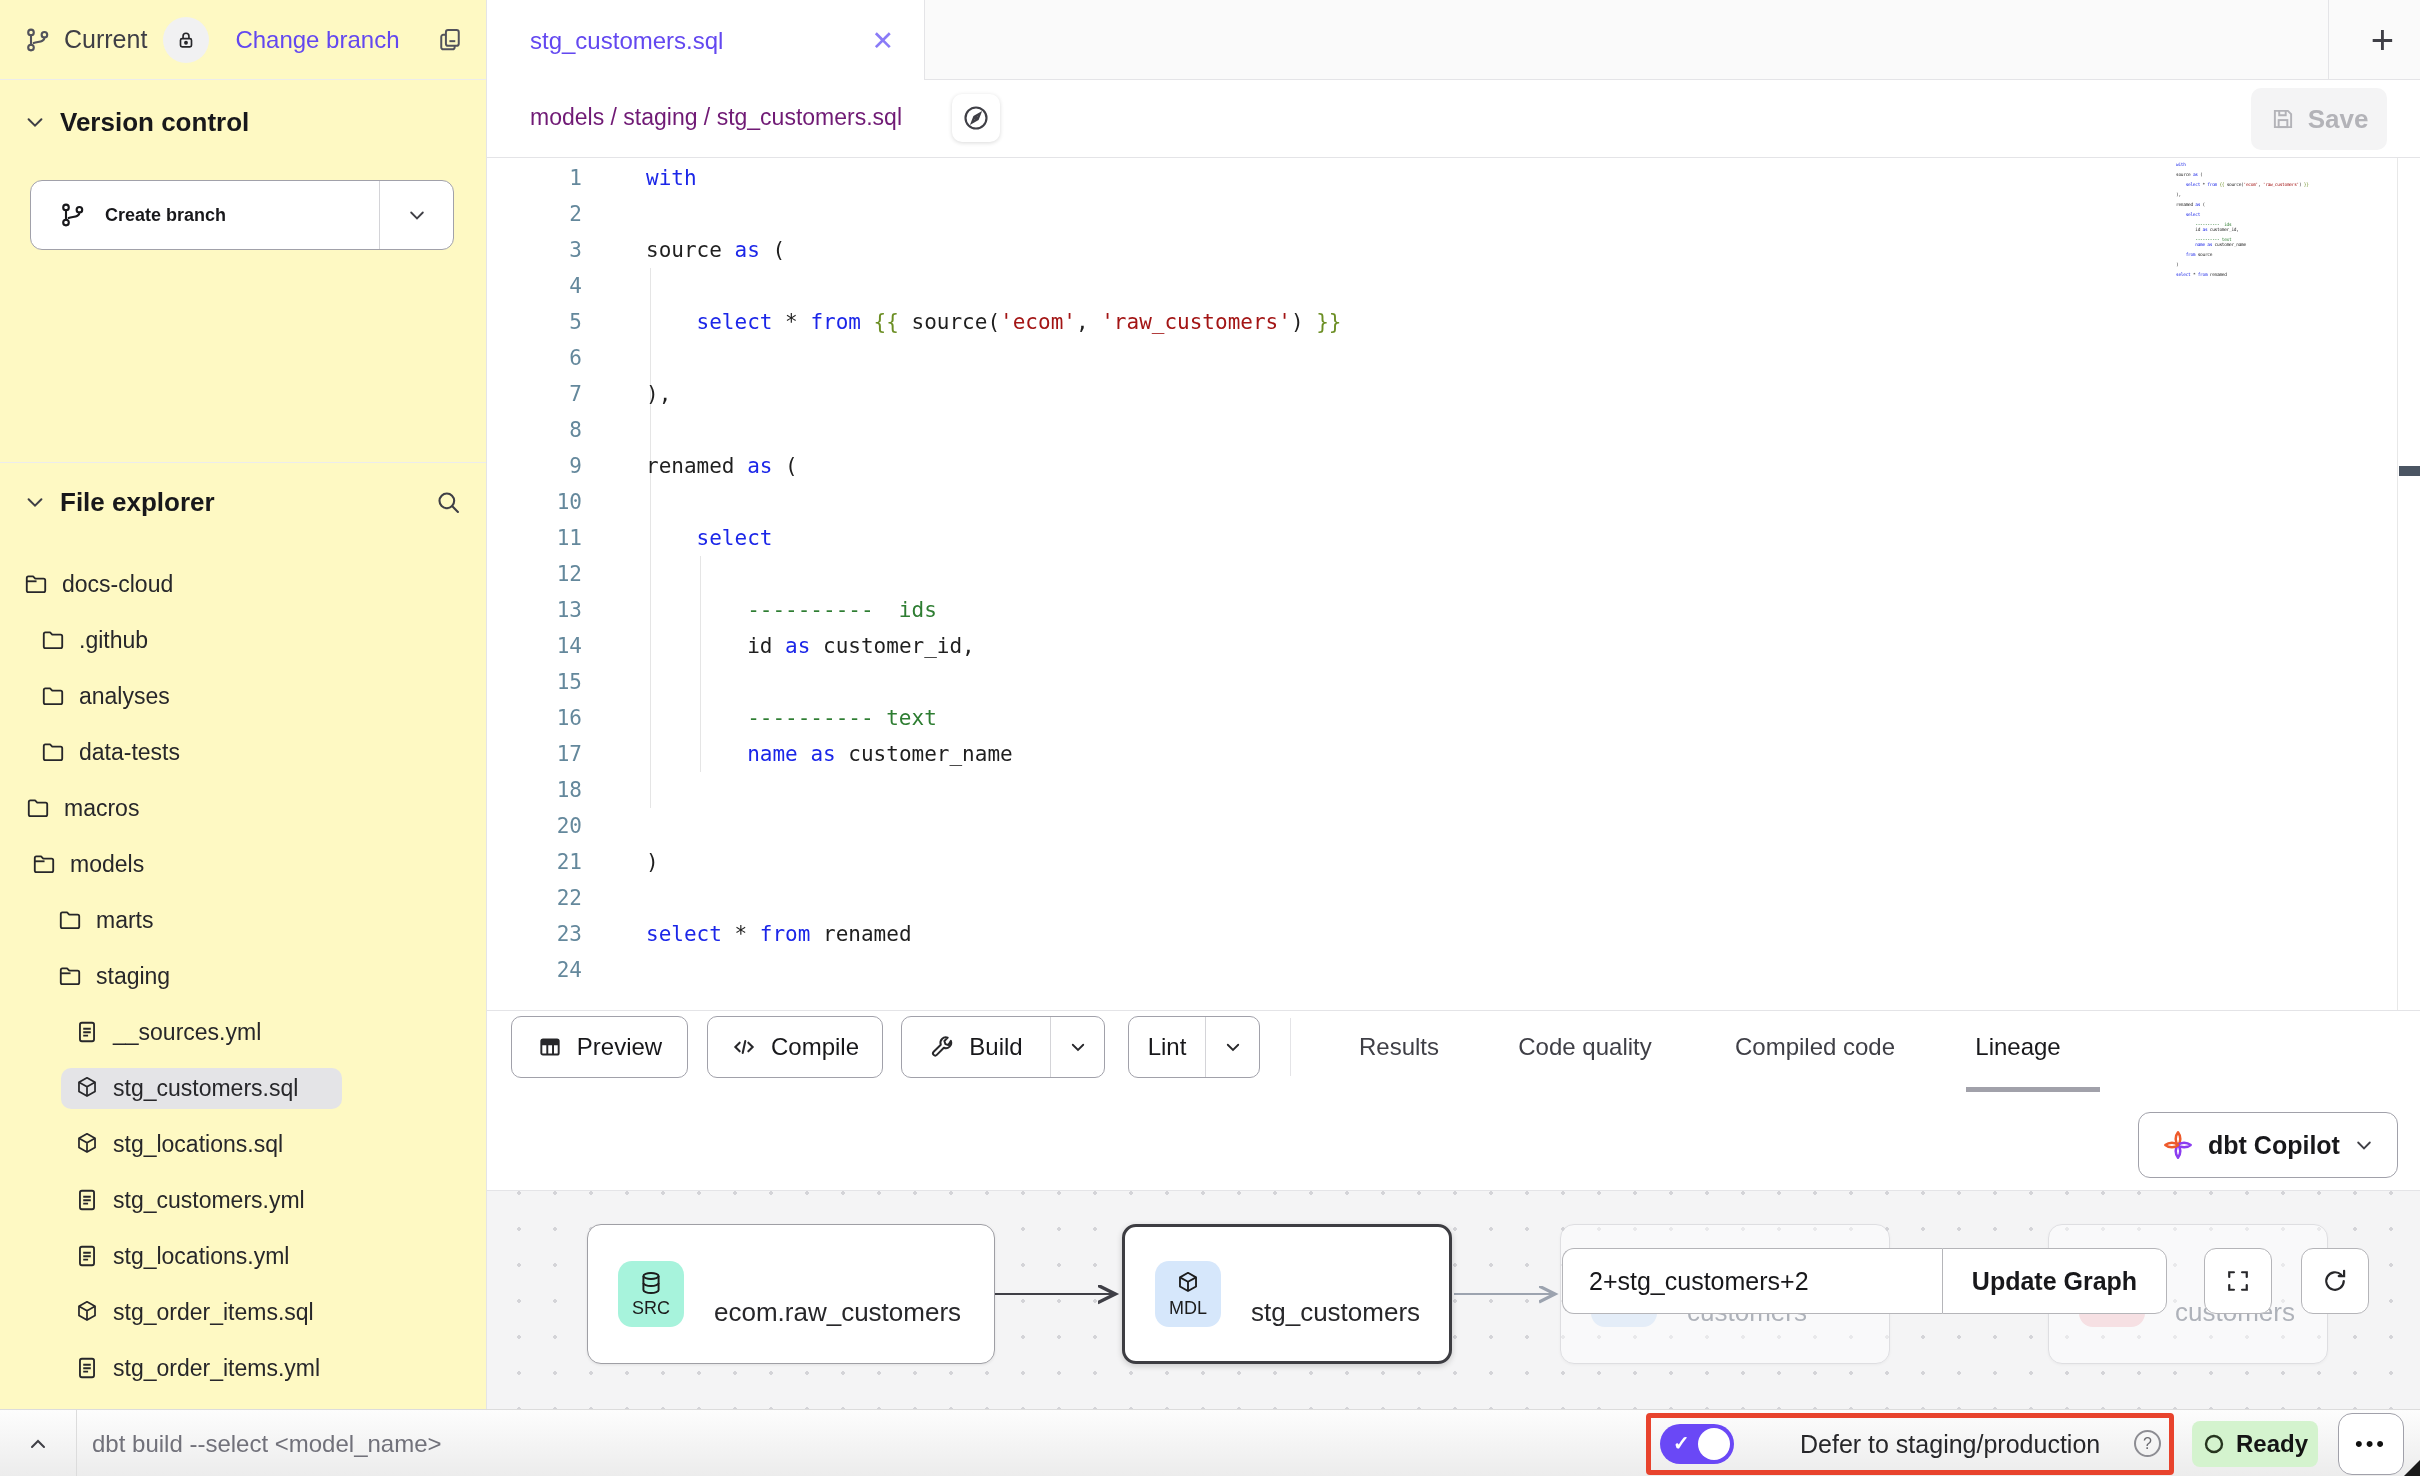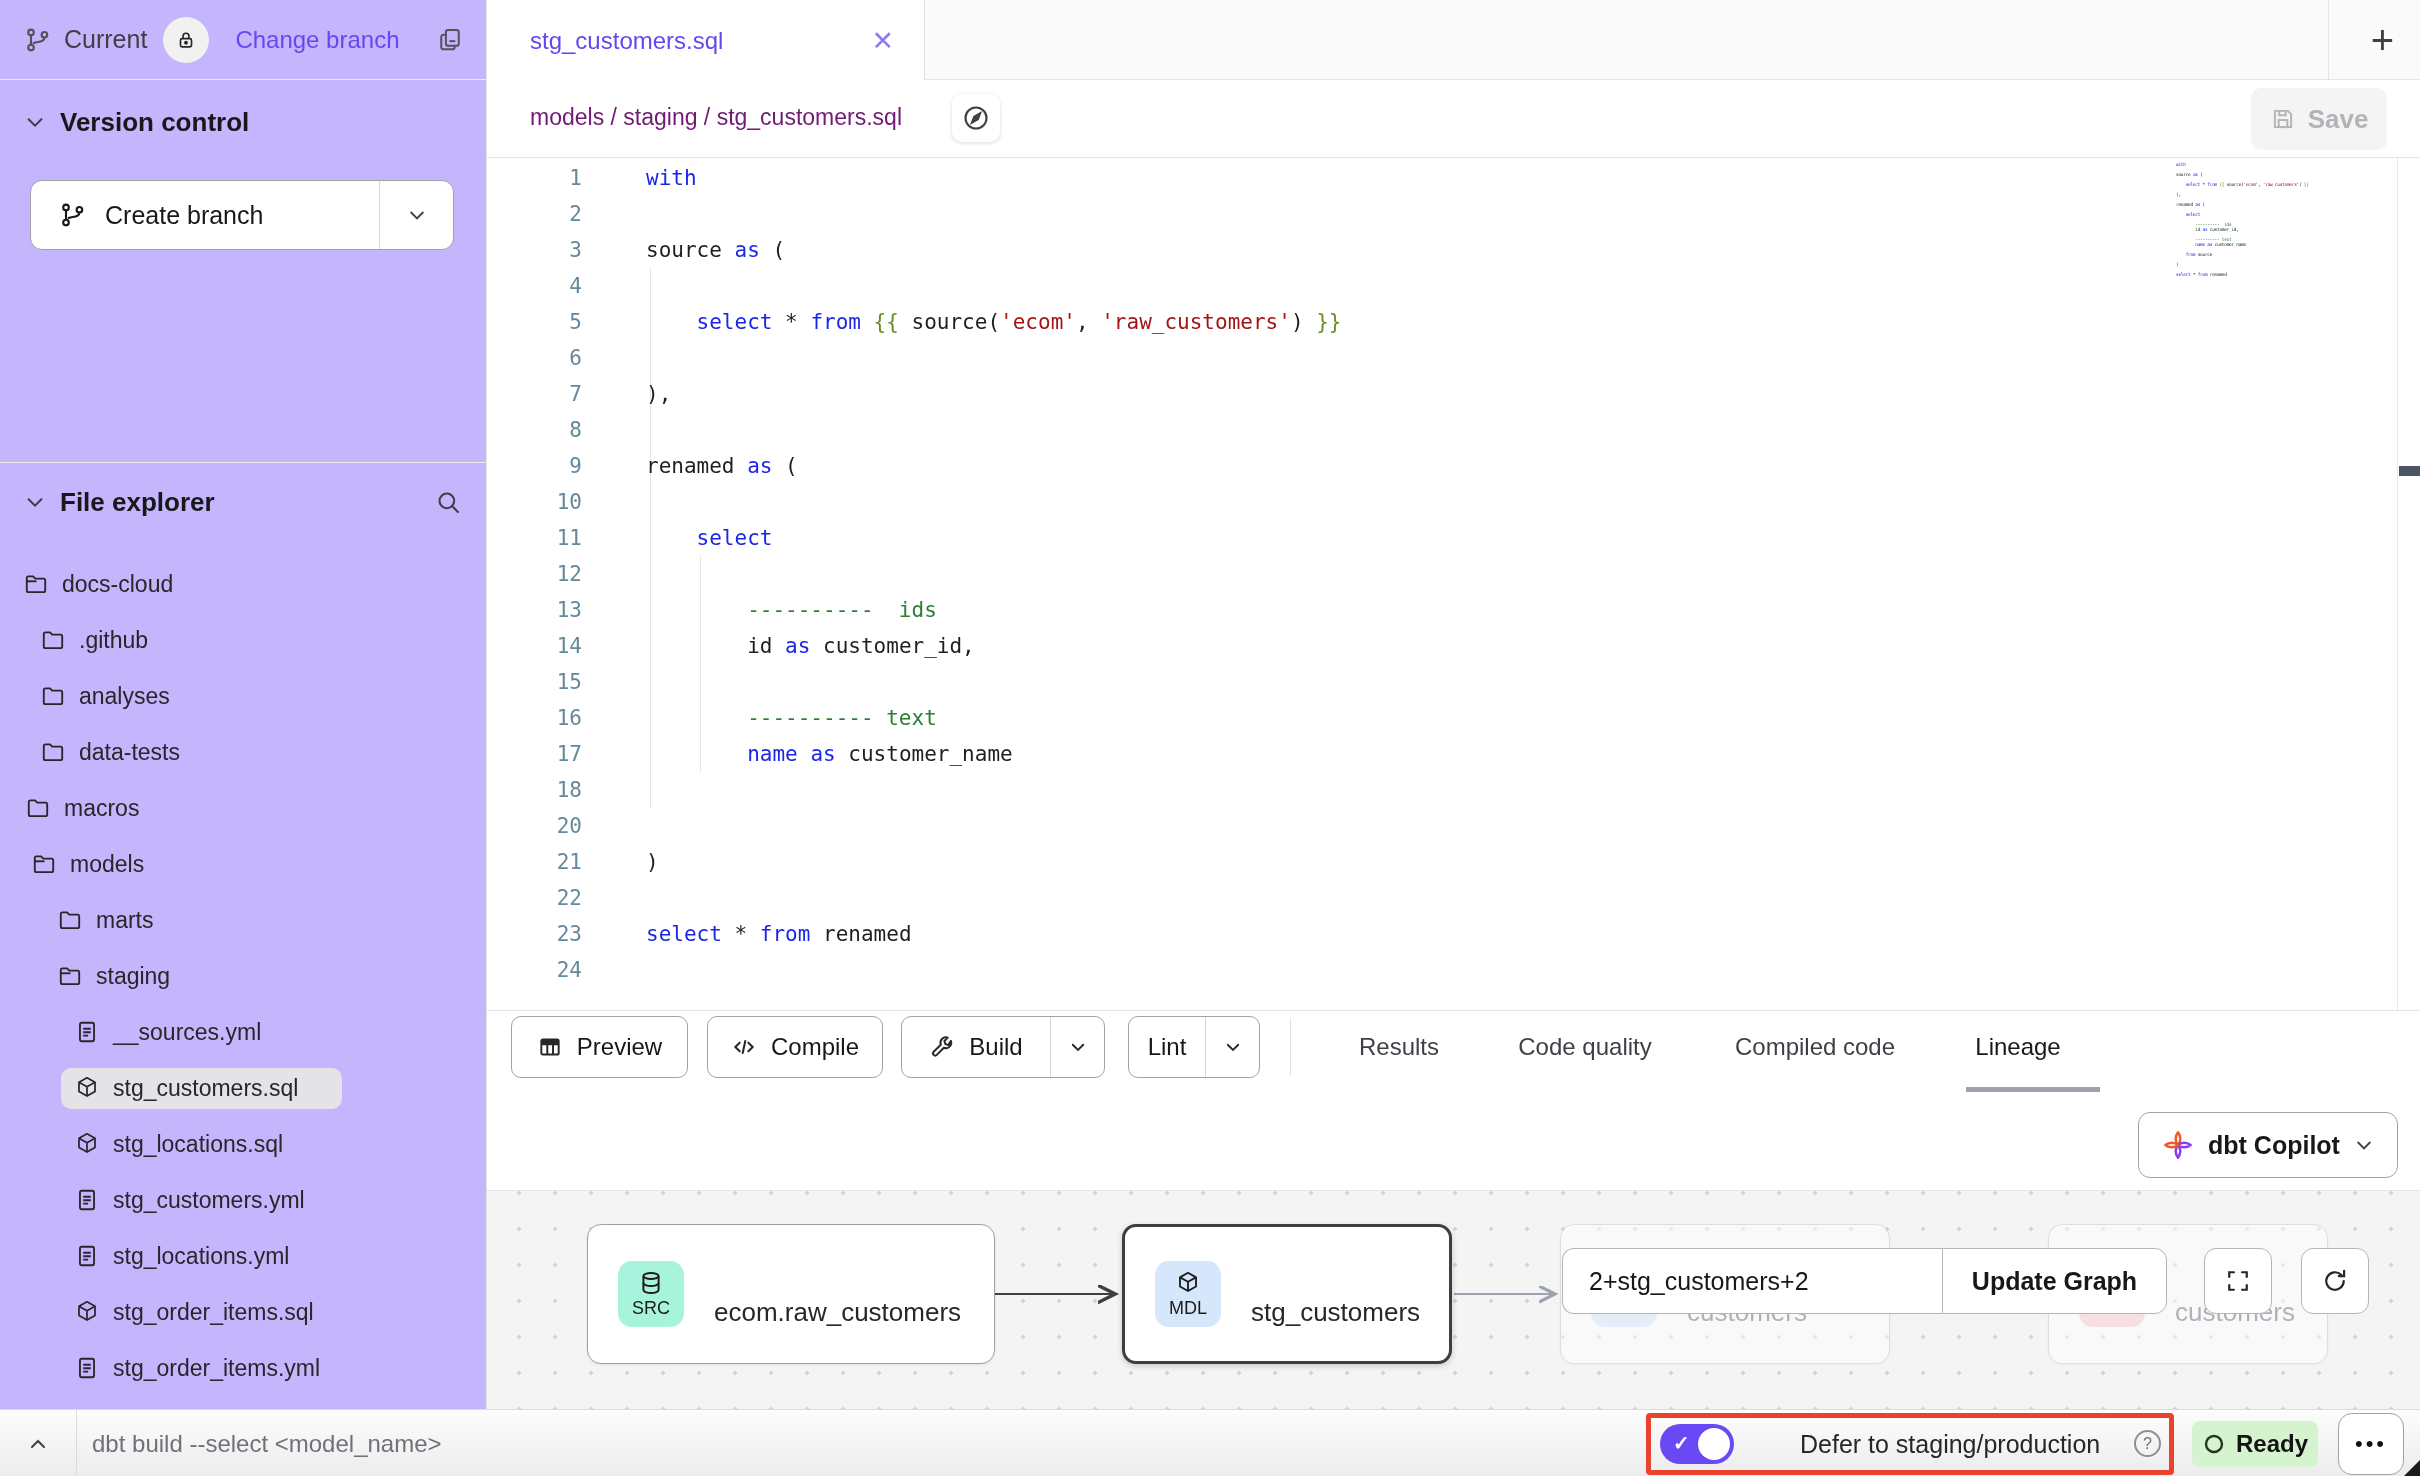--- a/index.html
+++ b/index.html
@@ -1,41 +1,41 @@
 <!DOCTYPE html>
 <html><head>
 <meta charset="utf-8">
 <style>
   * { margin:0; padding:0; box-sizing:border-box; }
   html,body { background:#fff; }
   body { font-family:"Liberation Sans", sans-serif; color:#18181b; }
   #app { position:relative; width:2420px; height:1476px; background:#fff; overflow:hidden; }
 
   
-  #sidebar { position:absolute; left:0; top:0; width:487px; height:1409px; background:#c4b5fd; border-right:1px solid #e4e4e7; }
+  #sidebar { position:absolute; left:0; top:0; width:487px; height:1409px; background:#fef9c3; border-right:1px solid #e4e4e7; }
   #sb-top { position:absolute; left:0; top:0; width:100%; height:80px; border-bottom:1px solid #ececec; display:flex; align-items:center; }
   .svgi { display:inline-flex; align-items:center; justify-content:center; }
   .svgi svg { display:block; }
   #branch-icon { margin-left:24px; color:#52525b; }
   #current-label { margin-left:12px; font-size:25px; font-weight:500; color:#3f3f46; }
   #lock-chip { margin-left:16px; width:46px; height:46px; border-radius:50%; background:#f1f1f2; display:flex; align-items:center; justify-content:center; color:#27272a; }
   #change-branch { margin-left:26px; font-size:24px; font-weight:500; color:#6348f0; cursor:pointer; }
   #copy-icon { margin-left:auto; margin-right:22px; color:#52525b; }
 
   .section-header { display:flex; align-items:center; }
   #vc-header { position:absolute; left:0; top:98px; width:100%; height:48px; padding:0 24px; }
   #fe-header { position:absolute; left:0; top:478px; width:100%; height:48px; padding:0 24px; }
   .section-title { margin-left:14px; font-size:26px; font-weight:700; color:#18181b; }
   .chev { color:#3f3f46; }
   #fe-search { margin-left:auto; color:#3f3f46; }
   #fe-divider { position:absolute; left:0; top:462px; width:100%; height:1px; background:#ececec; }
 
   #create-branch { position:absolute; left:30px; top:180px; width:424px; height:70px; border:1.5px solid #a1a1aa; border-radius:12px; background:#fff; display:flex; align-items:stretch; }
   #cb-main { flex:1; display:flex; align-items:center; padding-left:28px; gap:18px; color:#18181b; }
-  #cb-label { font-size:25px; font-weight:400; }
+  #cb-label { font-size:18px; font-weight:700; }
   #cb-split { width:74px; border-left:1.5px solid #d4d4d8; display:flex; align-items:center; justify-content:center; color:#3f3f46; }
 
   #file-tree { position:absolute; left:0; top:556px; width:100%; }
   .tree-row { height:56px; display:flex; align-items:center; cursor:pointer; }
   .tree-pill { display:flex; align-items:center; gap:13px; padding:7px 44px 7px 13px; border-radius:10px; }
   .tree-pill.selected { background:#e4e4e7; }
   .ticon { color:#27272a; display:inline-flex; }
   .tlabel { font-size:23px; color:#27272a; white-space:nowrap; }
 
   

